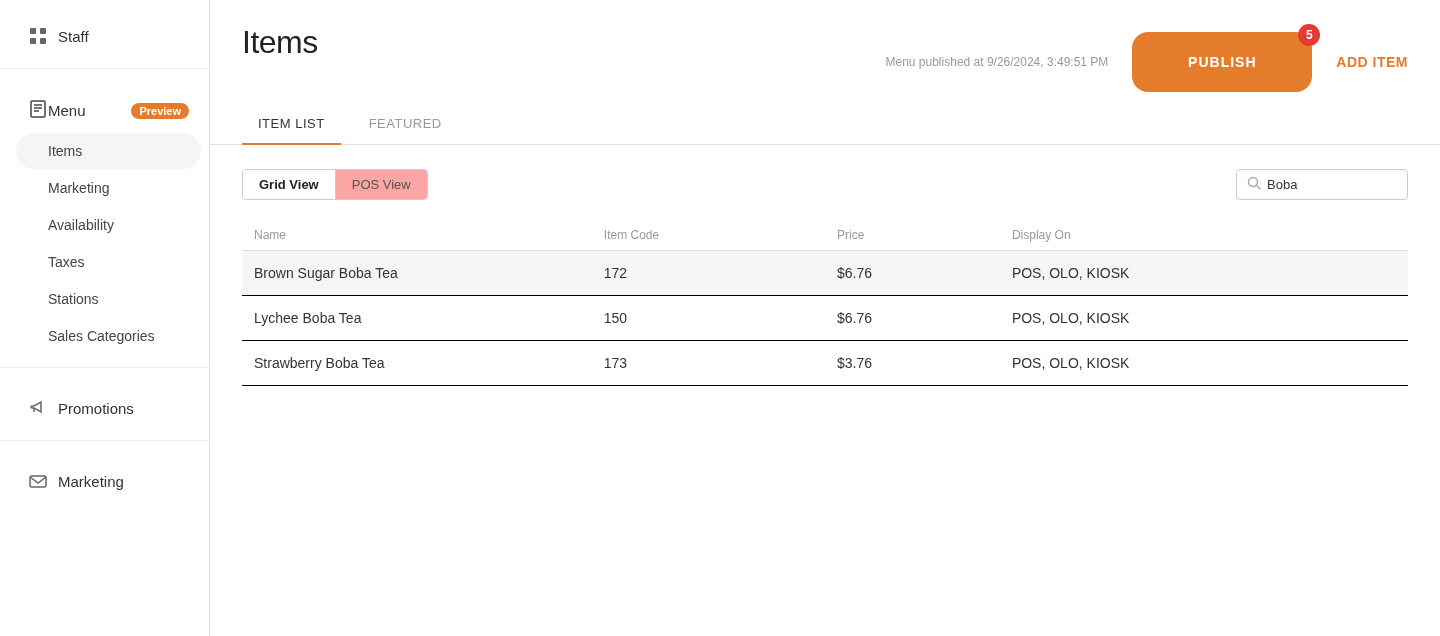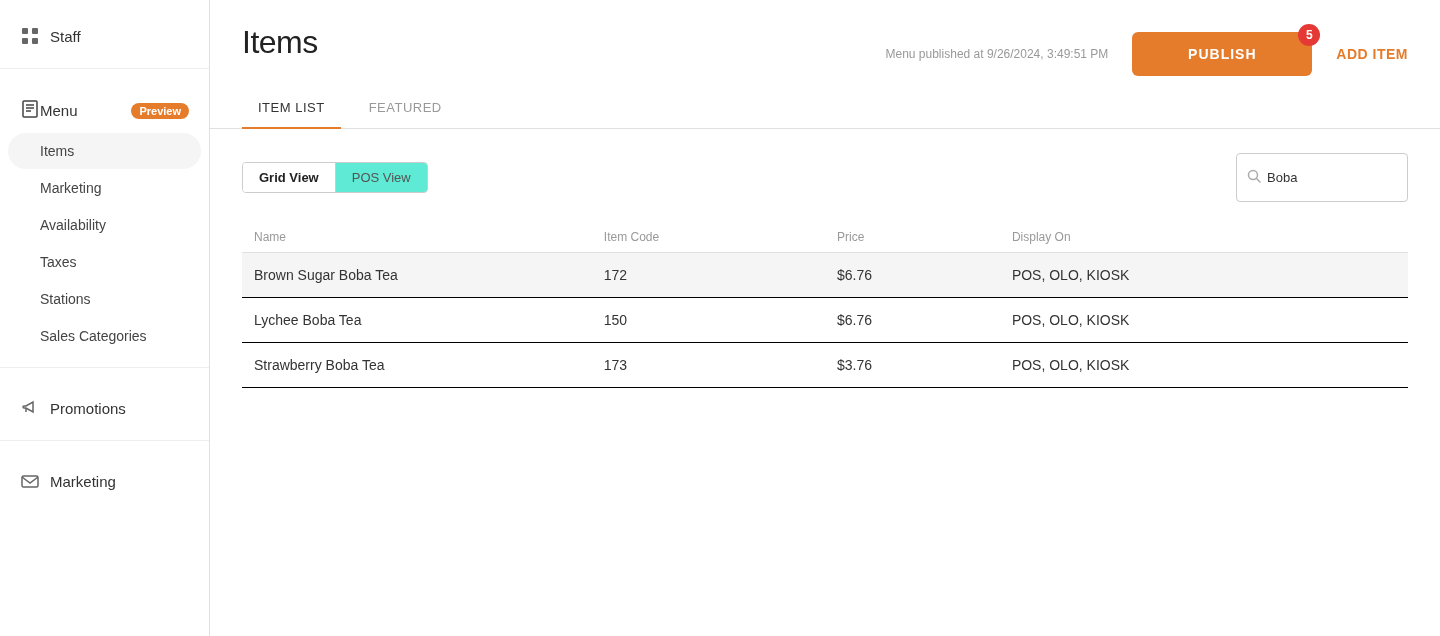--- a/index.html
+++ b/index.html
@@ -11,21 +11,21 @@
       min-width: 210px;
       background: #fff;
       border-right: 1px solid #e0e0e0;
       display: flex;
       flex-direction: column;
       padding-top: 0;
       height: 636px;
       overflow-y: auto;
     }
     .sidebar-section {
-      padding: 16px 0 8px 0;
+      padding: 16px 0 8px 8px;
     }
     .sidebar-section-header {
       display: flex;
       align-items: center;
       padding: 10px 20px;
       color: #333;
       font-size: 15px;
       font-weight: 500;
       cursor: pointer;
       gap: 10px;
@@ -110,26 +110,26 @@
       color: #999;
     }
     .publish-btn-wrapper {
       position: relative;
     }
     .publish-btn {
       background: #e57c2c;
       color: #fff;
       border: none;
       padding: 0 40px;
-      height: 44px;
+      height: 60px;
       font-size: 14px;
       font-weight: 700;
       letter-spacing: 1px;
       cursor: pointer;
-      border-radius: 6px;
+      border-radius: 16px;
       min-width: 180px;
     }
     .publish-badge {
       position: absolute;
       top: -8px;
       right: -8px;
       background: #e53935;
       color: #fff;
       border-radius: 50%;
       width: 22px;
@@ -189,38 +189,38 @@
     .toggle-buttons {
       display: flex;
       border: 1px solid #ccc;
       border-radius: 4px;
       overflow: hidden;
     }
     .toggle-btn {
       padding: 7px 16px;
       font-size: 13px;
       cursor: pointer;
-      background: #5eead4;
+      background: #fca5a5;
       border: none;
       color: #555;
     }
     .toggle-btn.active {
       background: #fff;
       font-weight: 600;
       color: #222;
     }
     .toggle-btn:not(:last-child) {
       border-right: 1px solid #ccc;
     }
     .search-box {
       display: flex;
       align-items: center;
       border: 1px solid #ccc;
       border-radius: 4px;
-      padding: 15px 10px;
+      padding: 6px 10px;
       gap: 6px;
       min-width: 160px;
     }
     .search-icon-svg {
       color: #aaa;
       font-size: 14px;
     }
     .search-input {
       border: none;
       outline: none;

